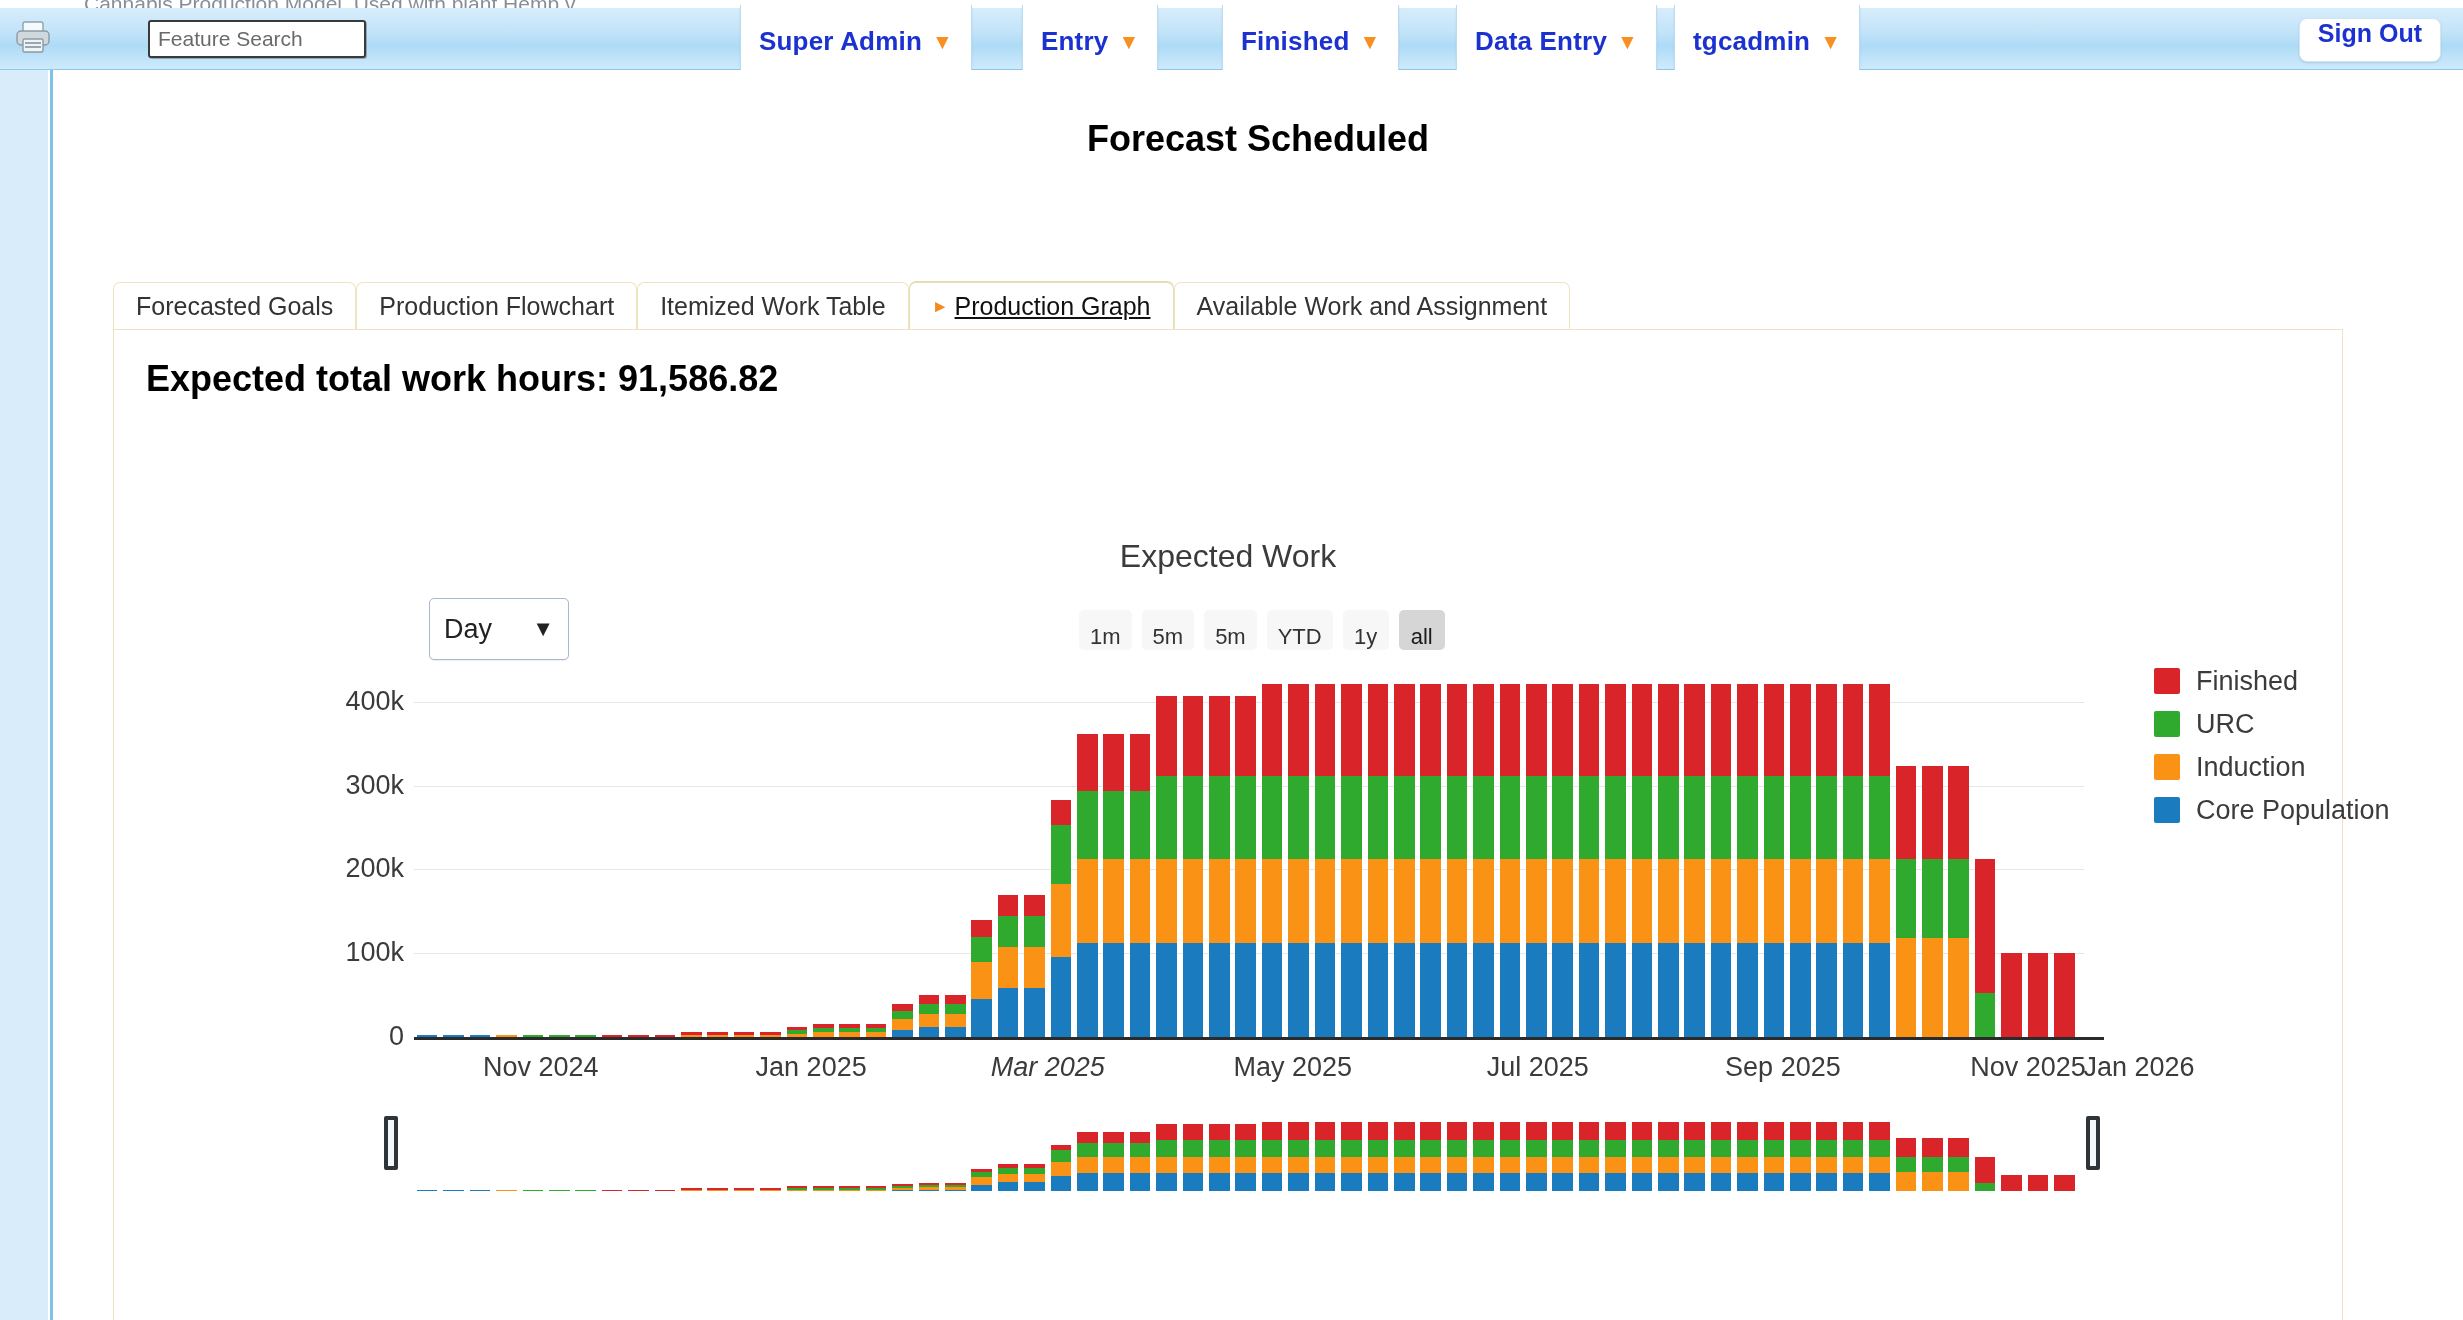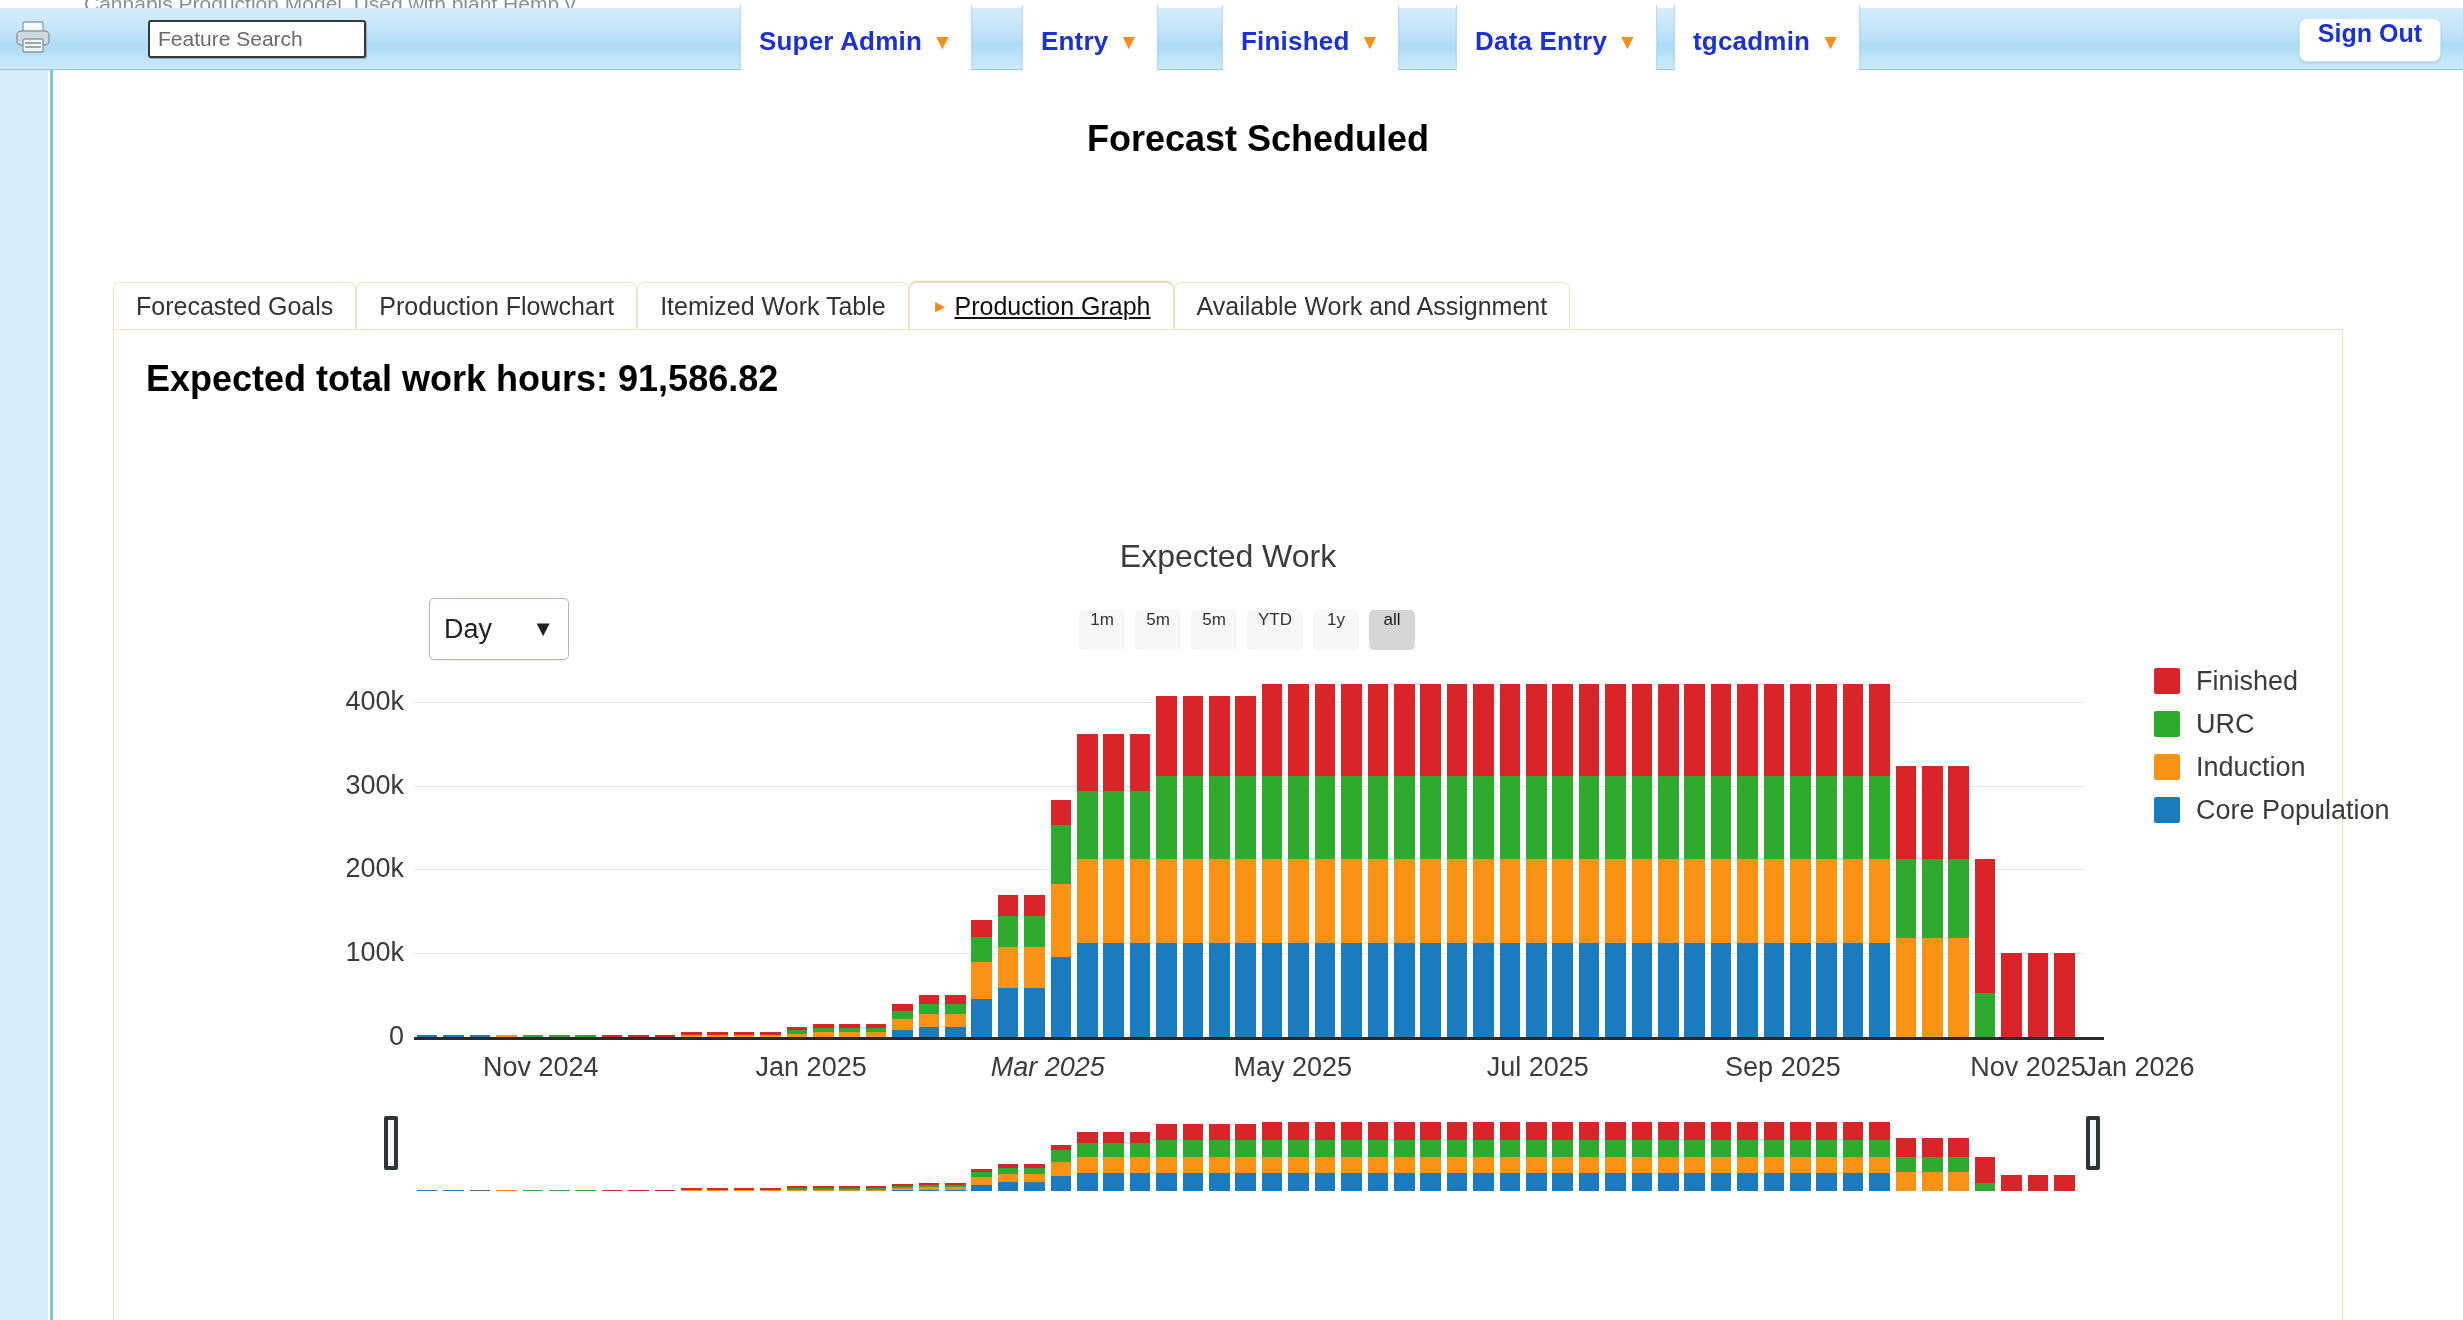--- a/index.html
+++ b/index.html
@@ -146,22 +146,22 @@
   }
   #period-select .sel-caret{ font-size:22px; color:#222; }
 
   #range-buttons{
     position:absolute; left:965px; top:160px;
     display:flex; gap:10px; align-items:center;
   }
   .rb{
     height:40px; min-width:46px; padding:0 11px;
     background:#f7f7f7; border-radius:5px;
-    display:flex; align-items:flex-start; justify-content:center;
-    font-size:17px; color:#333;
+    display:flex; align-items:flex-end; justify-content:center;
+    font-size:22px; color:#333;
   }
   .rb.sel{ background:#d6d6d6; color:#1a1a1a; }
 
   
   #plot{
     position:absolute; left:300px; top:210px; width:1690px; height:380px;
   }
   .gridline{
     position:absolute; left:0; width:1670px; height:1px;
     background:#e6e6e6;

